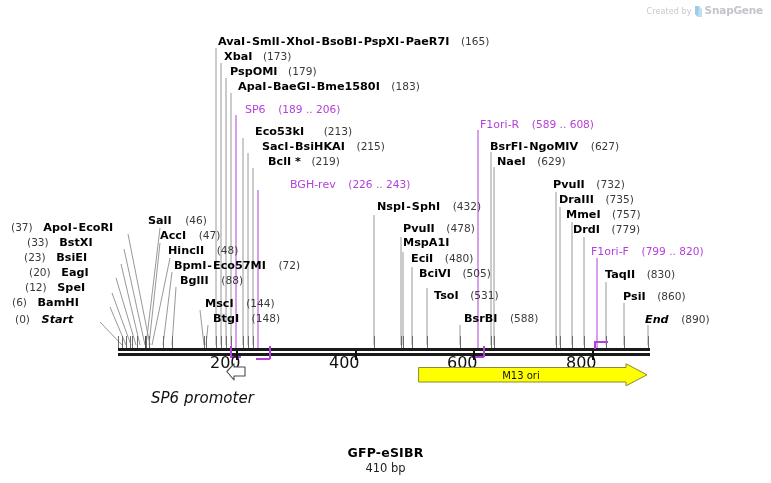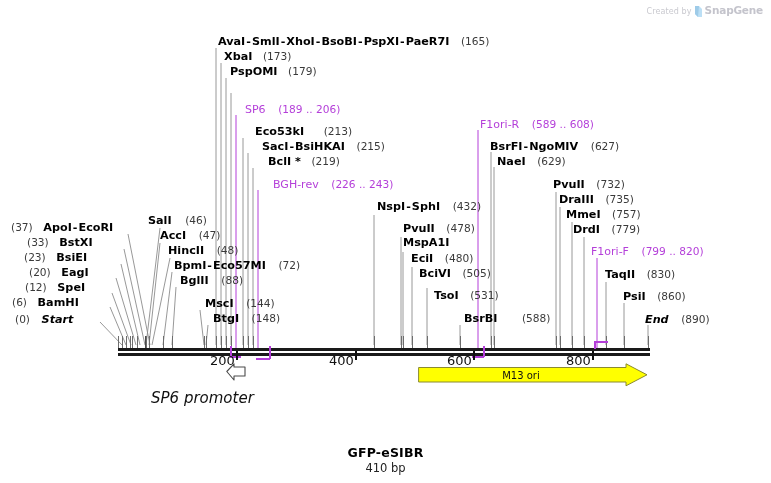--- a/index.html
+++ b/index.html
@@ -45,21 +45,21 @@
   
   .leaders{position:absolute;left:0;top:0;width:771px;height:483px;pointer-events:none;}
 
   
   .backbone{position:absolute;}
   .bb-line1{position:absolute;left:118px;top:348px;width:532px;height:3px;background:#1a1a1a;}
   .bb-line2{position:absolute;left:118px;top:353px;width:532px;height:3px;background:#1a1a1a;}
 
   .tick{position:absolute;width:1px;background:#6d6d6d;}
   .axtick{position:absolute;width:2px;height:9px;background:#111;top:351px;}
-  .axnum{position:absolute;font-size:13px;color:#111;font-family:"DejaVu Sans", sans-serif;top:353px;}
+  .axnum{position:absolute;font-size:16px;color:#111;font-family:"DejaVu Sans", sans-serif;top:353px;}
 
   .pmark{position:absolute;background:#b43fd9;}
 
   
   .featbox{
     position:absolute;
     background:#a8aab2;
     border:1px solid #3b3b3b;
     box-sizing:border-box;
     font-size:11.5px;color:#111;
@@ -173,20 +173,24 @@
   <div class="lbl" style="left:224px;top:50px">
     <span class="nm">XbaI</span>
     <span class="pos" style="margin-left:7px">(173)</span>
   </div>
 
   <div class="lbl" style="left:230px;top:65px">
     <span class="nm">PspOMI</span>
     <span class="pos" style="margin-left:7px">(179)</span>
   </div>
 
+  <div class="lbl" style="left:238px;top:80px">
+    <span class="nm">ApaI</span><span class="sep">-</span><span class="nm">BaeGI</span><span class="sep">-</span><span class="nm">Bme1580I</span>
+    <span class="pos" style="margin-left:8px">(183)</span>
+  </div>
 
   <div class="lbl feat" style="left:245px;top:103px">
     <span class="nm">SP6</span>
     <span class="pos" style="margin-left:9px">(189 .. 206)</span>
   </div>
 
   <div class="lbl" style="left:255px;top:125px">
     <span class="nm">Eco53kI</span>
     <span class="pos" style="margin-left:16px">(213)</span>
   </div>
@@ -194,21 +198,21 @@
   <div class="lbl" style="left:262px;top:140px">
     <span class="nm">SacI</span><span class="sep">-</span><span class="nm">BsiHKAI</span>
     <span class="pos" style="margin-left:8px">(215)</span>
   </div>
 
   <div class="lbl" style="left:268px;top:155px">
     <span class="nm">BclI *</span>
     <span class="pos" style="margin-left:7px">(219)</span>
   </div>
 
-  <div class="lbl feat" style="left:273px;top:178px">
+  <div class="lbl feat" style="left:290px;top:178px">
     <span class="nm">BGH-rev</span>
     <span class="pos" style="margin-left:9px">(226 .. 243)</span>
   </div>
 
   <div class="lbl feat" style="left:480px;top:118px">
     <span class="nm">F1ori-R</span>
     <span class="pos" style="margin-left:9px">(589 .. 608)</span>
   </div>
 
   <div class="lbl" style="left:490px;top:140px">
@@ -285,21 +289,21 @@
     <span class="pos" style="margin-left:8px">(505)</span>
   </div>
 
   <div class="lbl" style="left:434px;top:289px">
     <span class="nm">TsoI</span>
     <span class="pos" style="margin-left:8px">(531)</span>
   </div>
 
   <div class="lbl" style="left:464px;top:312px">
     <span class="nm">BsrBI</span>
-    <span class="pos" style="margin-left:21px">(588)</span>
+    <span class="pos" style="margin-left:9px">(588)</span>
   </div>
 
   <div class="lbl" style="left:148px;top:214px">
     <span class="nm">SalI</span>
     <span class="pos" style="margin-left:10px">(46)</span>
   </div>
 
   <div class="lbl" style="left:160px;top:229px">
     <span class="nm">AccI</span>
     <span class="pos" style="margin-left:9px">(47)</span>

